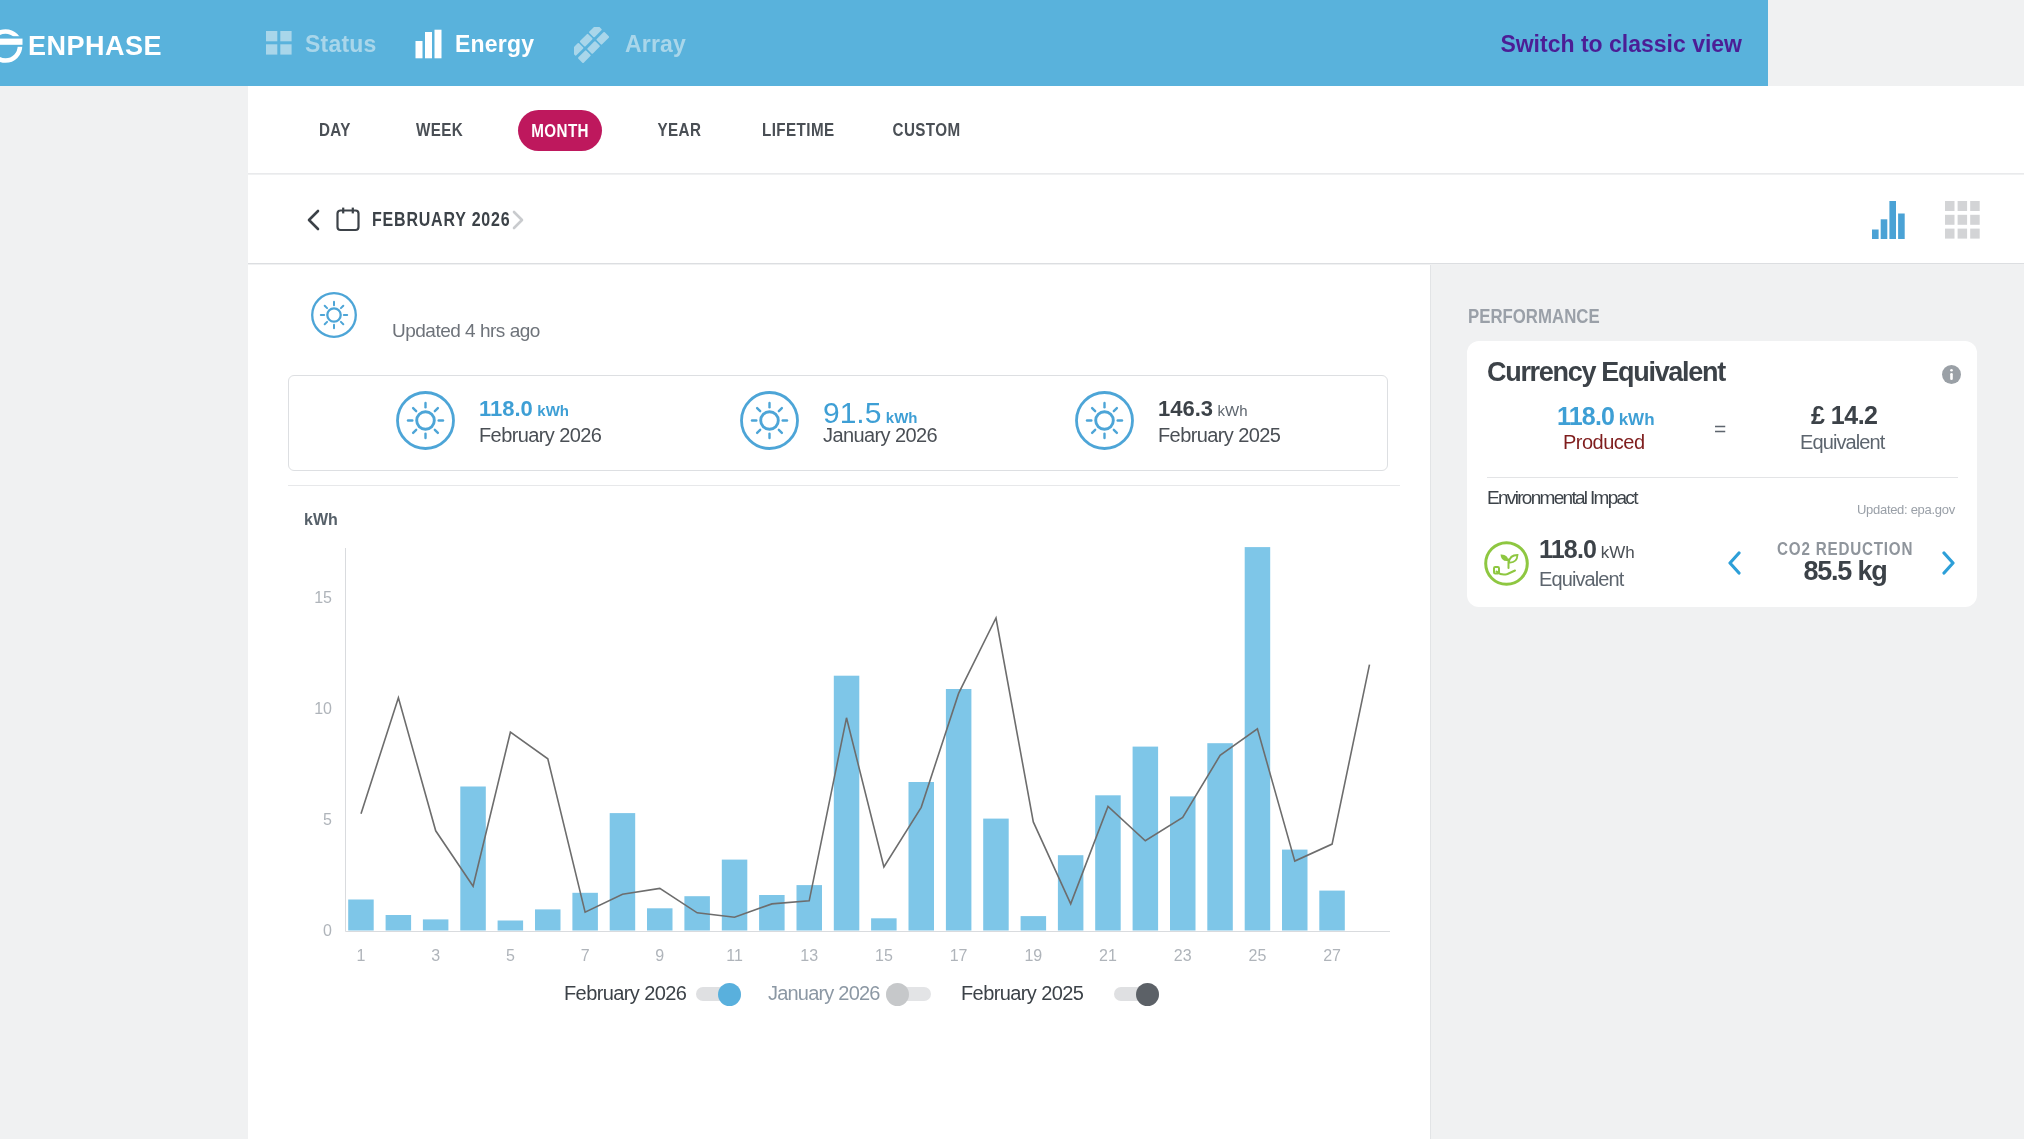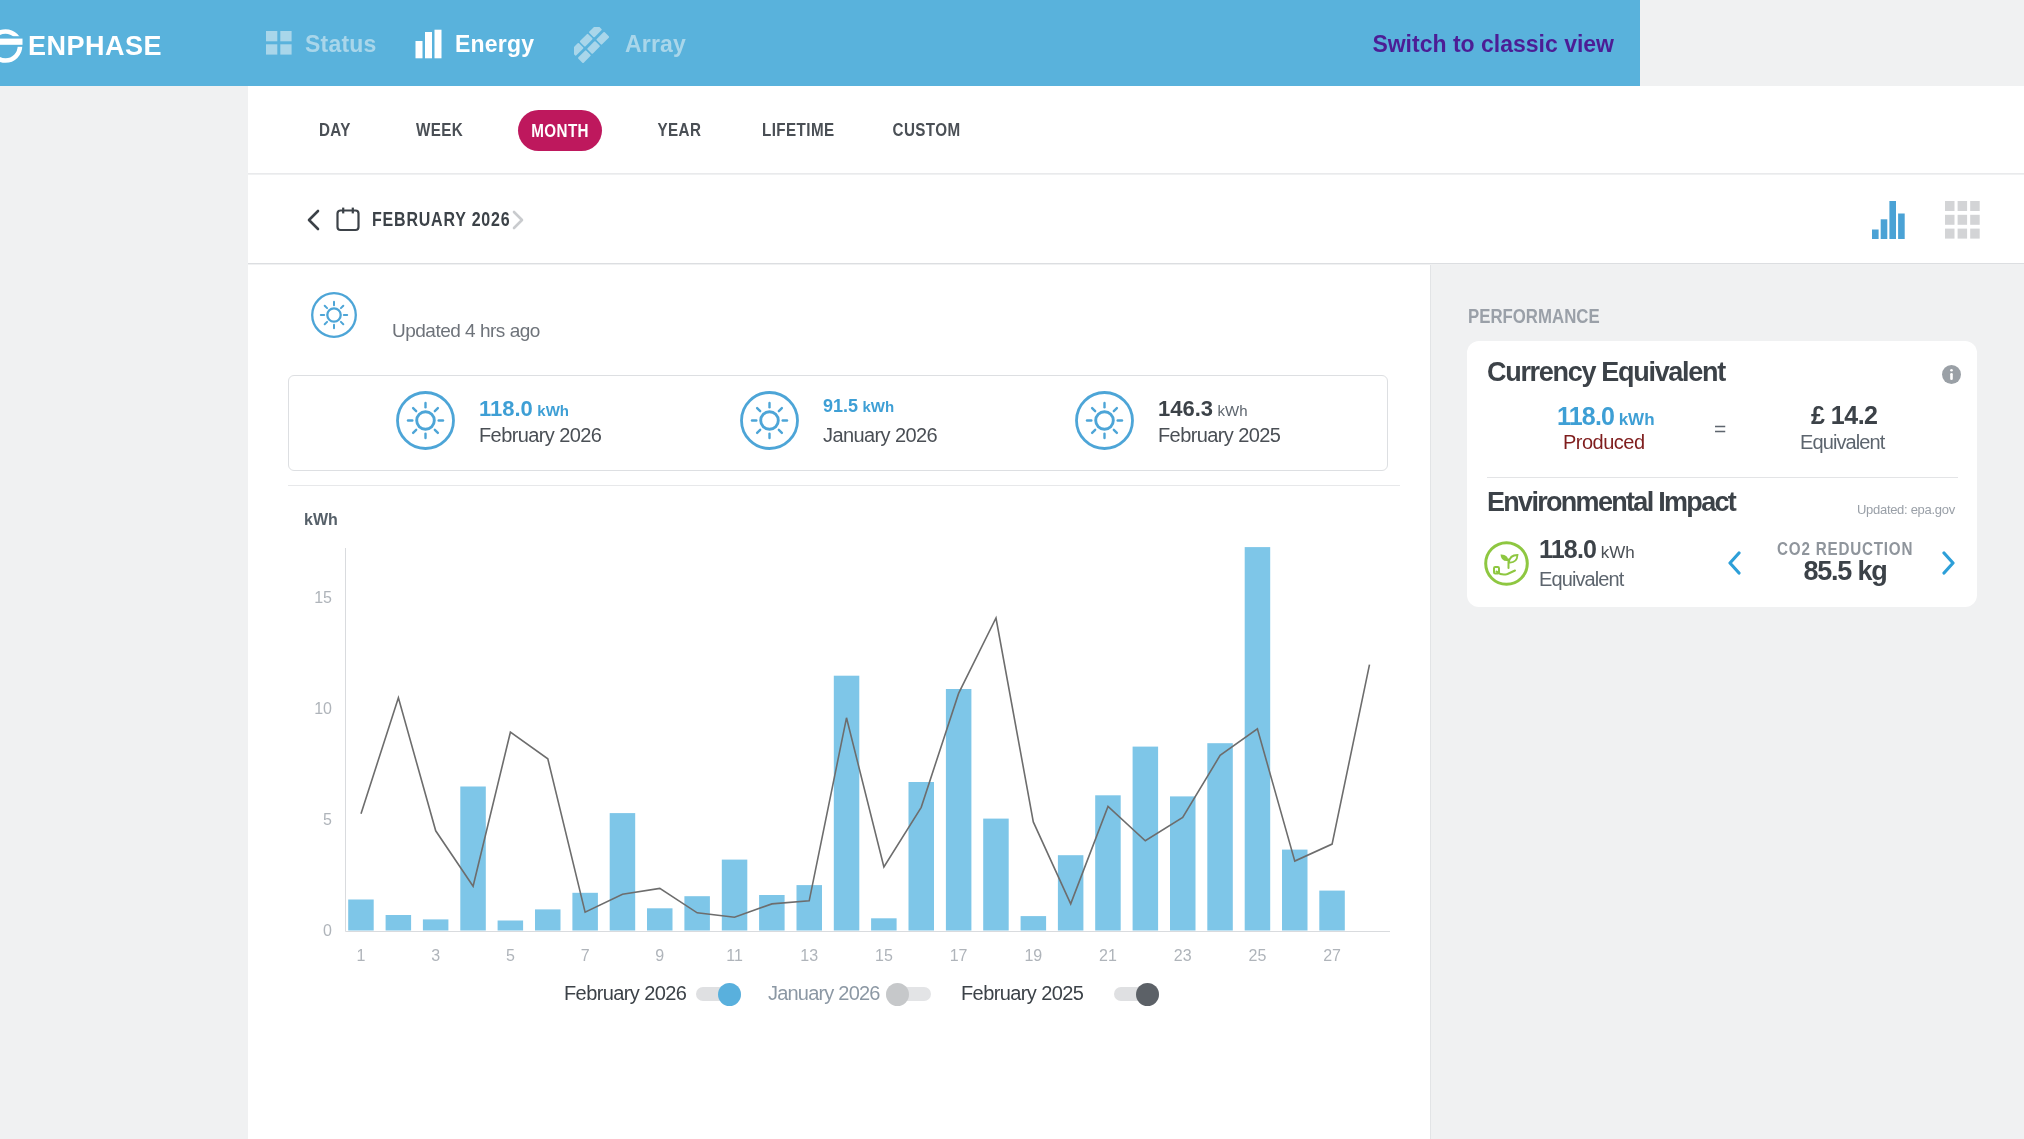--- a/index.html
+++ b/index.html
@@ -2,21 +2,21 @@
 <html><head>
 <meta charset="utf-8">
 <style>
 * { margin:0; padding:0; box-sizing:border-box; }
 html,body { width:2024px; height:1139px; background:#f0f1f2; font-family:"Liberation Sans", sans-serif; overflow:hidden; }
 .abs { position:absolute; }
 .cond { display:inline-block; transform:scaleX(0.8); transform-origin:left center; white-space:nowrap; }
 .condc { display:inline-block; transform:scaleX(0.8); transform-origin:center center; white-space:nowrap; }
 
 
-#header { position:absolute; top:0; left:0; width:1640px; height:86px; background:#59b2dc; }
+#header { position:absolute; top:0; left:0; width:1768px; height:86px; background:#59b2dc; }
 #header .navtxt { position:absolute; font-weight:bold; font-size:23px; color:#a9d6ea; top:31px; letter-spacing:0.2px; }
 #header .active { color:#ffffff; }
 #logo-text { position:absolute; left:28px; top:31px; font-size:27px; font-weight:bold; color:#fff; letter-spacing:0.5px; }
 #switch-view { position:absolute; right:26px; top:31px; font-size:23px; font-weight:bold; color:#4c1d95; }
 
 
 #tabs-row { position:absolute; left:248px; top:86px; width:1776px; height:88px; background:#fff; border-bottom:1px solid #e9eaec; }
 .tab { position:absolute; top:0; height:88px; display:flex; align-items:center; justify-content:center; font-size:19px; font-weight:bold; color:#4a4f55; letter-spacing:0.5px; }
 #pill-month { position:absolute; left:270px; top:24px; width:84px; height:41px; background:#be185d; border-radius:21px; display:flex; align-items:center; justify-content:center; color:#fff; font-size:19px; font-weight:bold; letter-spacing:0.5px; }
 #date-row { position:absolute; left:248px; top:175px; width:1776px; height:89px; background:#fff; border-bottom:1px solid #dcdee1; }
@@ -184,21 +184,21 @@
         <line x1="29.5" y1="42.7" x2="29.5" y2="47"></line>
         <line x1="12" y1="29.5" x2="16.3" y2="29.5"></line>
         <line x1="42.7" y1="29.5" x2="47" y2="29.5"></line>
         <line x1="17.13" y1="17.13" x2="20.17" y2="20.17"></line>
         <line x1="38.83" y1="38.83" x2="41.87" y2="41.87"></line>
         <line x1="17.13" y1="41.87" x2="20.17" y2="38.83"></line>
         <line x1="38.83" y1="20.17" x2="41.87" y2="17.13"></line>
       </g>
     </g>
   </svg>
-  <div class="abs" style="left:575px;top:131px;"><span class="blue" style="font-size:18px;font-weight:bold;">91.5</span> <span class="blue" style="font-size:15px;font-weight:bold;">kWh</span></div>
+  <div class="abs" style="left:575px;top:131px;"><span class="blue" style="font-size:30px;font-weight:normal;">91.5</span> <span class="blue" style="font-size:15px;font-weight:bold;">kWh</span></div>
   <div class="abs" style="left:575px;top:159px;font-size:20px;letter-spacing:-0.6px;color:#4a4f55;">January 2026</div>
 
   <svg class="abs" style="left:827px;top:126px" width="59" height="59" viewBox="0 0 59 59">
     <g stroke="#4da5d7" fill="none">
       <circle cx="29.5" cy="29.5" r="28" stroke-width="2.8"></circle>
       <circle cx="29.5" cy="29.5" r="8.8" stroke-width="2.9"></circle>
       <g stroke-width="2.4" stroke-linecap="round">
         <line x1="29.5" y1="12" x2="29.5" y2="16.3"></line>
         <line x1="29.5" y1="42.7" x2="29.5" y2="47"></line>
         <line x1="12" y1="29.5" x2="16.3" y2="29.5"></line>
@@ -299,21 +299,21 @@
   </svg>
 
   <div class="abs" style="left:90px;top:61px;"><span class="blue" style="font-size:25px;font-weight:bold;letter-spacing:-0.8px;">118.0</span> <span class="blue" style="font-size:17px;font-weight:bold;">kWh</span></div>
   <div class="abs" style="left:96px;top:90px;font-size:20px;letter-spacing:-0.5px;color:#7f1d1d;">Produced</div>
   <div class="abs" style="left:247px;top:76px;font-size:21px;color:#5d656e;">=</div>
   <div class="abs dk" style="left:344px;top:60px;font-size:25px;font-weight:bold;letter-spacing:-0.5px;text-align:center;">£ 14.2</div>
   <div class="abs" style="left:333px;top:90px;font-size:20px;letter-spacing:-0.9px;color:#5d656e;">Equivalent</div>
 
   <div class="abs" style="left:20px;top:136px;width:471px;height:1px;background:#e3e4e6;"></div>
 
-  <div class="abs dk" style="left:20px;top:146px;font-size:27px;font-weight:bold;letter-spacing:-1.7px;">Environmental Impact</div>
+  <div class="abs dk" style="left:20px;top:146px;font-size:19px;font-weight:normal;letter-spacing:-1.7px;">Environmental Impact</div>
   <div class="abs" style="left:390px;top:161px;font-size:13px;letter-spacing:-0.3px;color:#9aa0a8;">Updated: epa.gov</div>
 
   <svg class="abs" style="left:17px;top:200px" width="45" height="45" viewBox="0 0 45 45">
     <circle cx="22.5" cy="22.5" r="20.8" fill="none" stroke="#8ec741" stroke-width="3"></circle>
     <g stroke="#8ec741" fill="none" stroke-width="2">
       <path d="M12.5 30.5 q5 4.5 11 2.5 l7.5 -3.5" stroke-linecap="round"></path>
       <rect x="10" y="26" width="5" height="6.5" rx="1.2"></rect>
       <path d="M24.5 27 v-8.5" stroke-linecap="round"></path>
       <path d="M24.5 20 q-7.5 1 -8 -6.5 q7.5 -0.5 8 6.5 z" fill="#8ec741" stroke="none"></path>
       <path d="M25 21.5 q0.5 -7.5 8.5 -7.5 q-0.5 8 -8.5 7.5 z" fill="none" stroke-width="1.8"></path>

